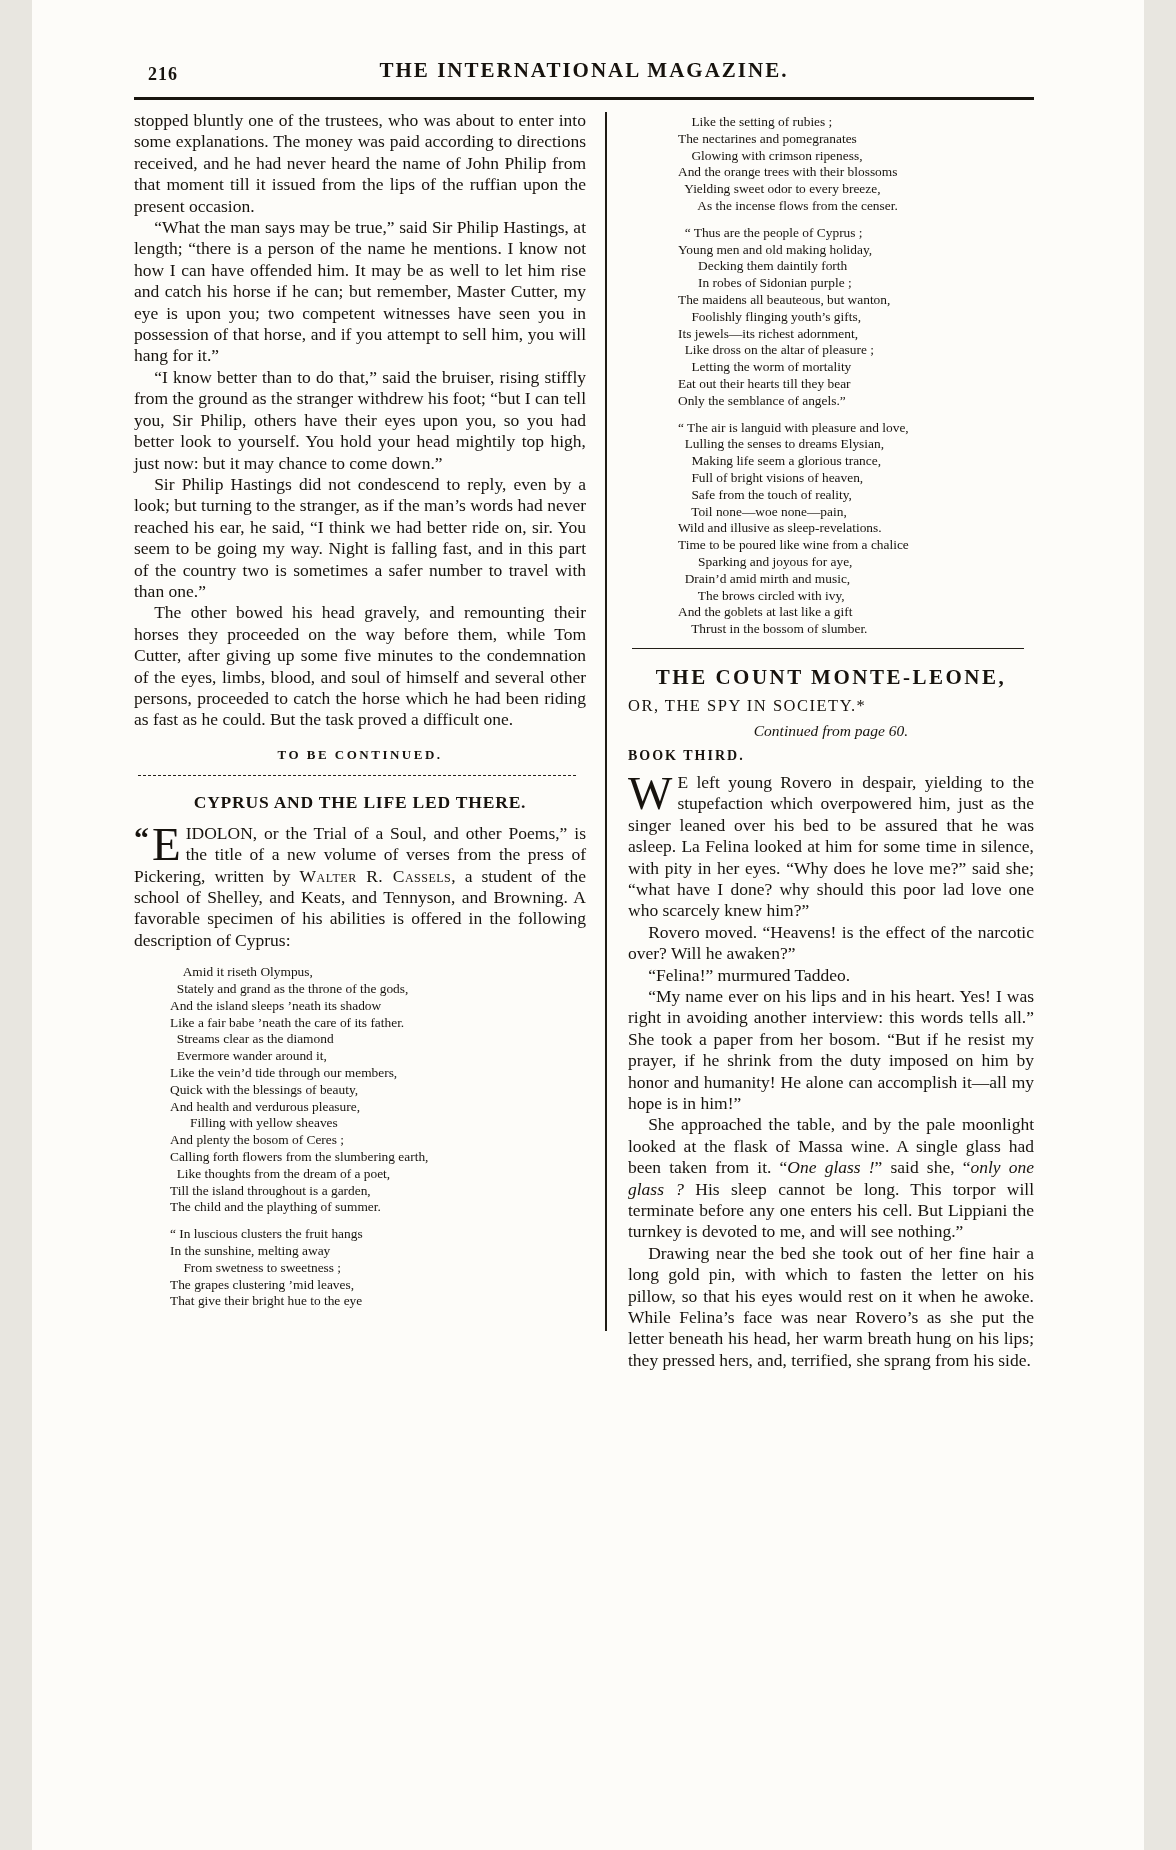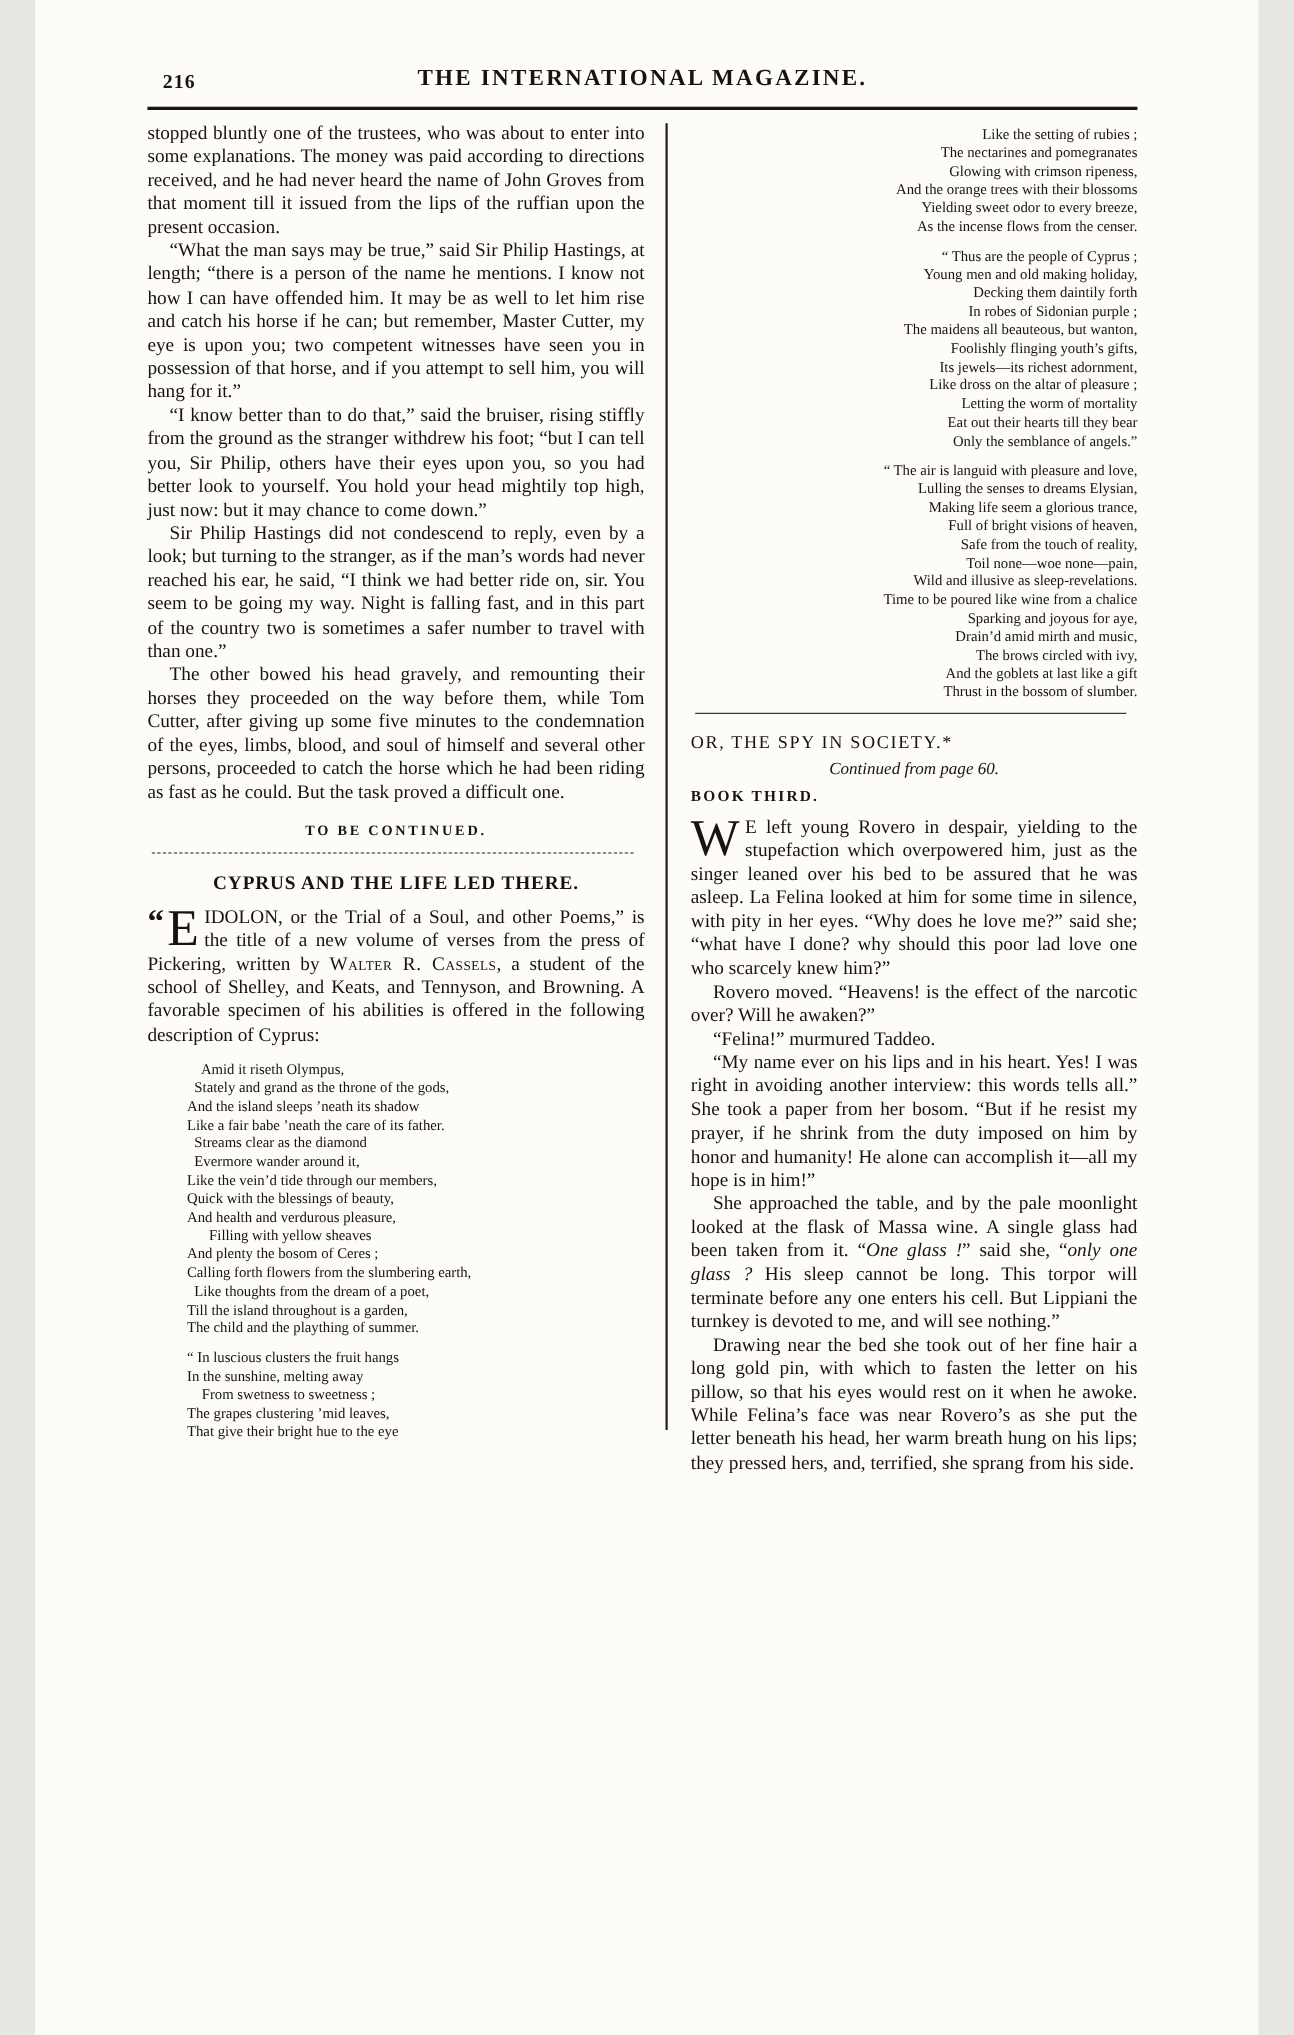--- a/index.html
+++ b/index.html
@@ -73,21 +73,21 @@
 
   
   .poem { margin-top: 13px; }
   .stanza {
     white-space: pre;
     font-size: 13.4px;
     line-height: 16.8px;
     margin: 0 0 10px 36px;
   }
   .col-right .stanza { margin-left: 50px; }
-  .col-right .poem { margin-top: 4px; text-align: right; }
+  .col-right .poem { margin-top: 4px; }
 
   
   .novel-head { margin: 2px 0 8px; }
   .novel-title {
     margin: 0; text-align: center;
     font-size: 21px; font-weight: bold; letter-spacing: 2.5px;
   }
   .novel-sub {
     margin: 6px 0 0; text-align: left;
     font-size: 16.5px; font-weight: normal; letter-spacing: 1.5px;
@@ -123,21 +123,21 @@
 
     <header class="masthead">
       <span class="pagenum">216</span>
       <h1 class="mag-title">THE INTERNATIONAL MAGAZINE.</h1>
     </header>
     <div class="head-rule"></div>
 
     <div class="columns">
 
       <div class="col-left">
-        <p class="body-p no-indent">stopped bluntly one of the trustees, who was about to enter into some explanations. The money was paid according to directions received, and he had never heard the name of John Groves from that moment till it issued from the lips of the ruffian upon the present occasion.</p>
+        <p class="body-p no-indent">stopped bluntly one of the trustees, who was about to enter into some explanations. The money was paid according to directions received, and he had never heard the name of John Philip from that moment till it issued from the lips of the ruffian upon the present occasion.</p>
         <p class="body-p">“What the man says may be true,” said Sir Philip Hastings, at length; “there is a person of the name he mentions. I know not how I can have offended him. It may be as well to let him rise and catch his horse if he can; but remember, Master Cutter, my eye is upon you; two competent witnesses have seen you in possession of that horse, and if you attempt to sell him, you will hang for it.”</p>
         <p class="body-p">“I know better than to do that,” said the bruiser, rising stiffly from the ground as the stranger withdrew his foot; “but I can tell you, Sir Philip, others have their eyes upon you, so you had better look to yourself. You hold your head mightily top high, just now: but it may chance to come down.”</p>
         <p class="body-p">Sir Philip Hastings did not condescend to reply, even by a look; but turning to the stranger, as if the man’s words had never reached his ear, he said, “I think we had better ride on, sir. You seem to be going my way. Night is falling fast, and in this part of the country two is sometimes a safer number to travel with than one.”</p>
         <p class="body-p">The other bowed his head gravely, and remounting their horses they proceeded on the way before them, while Tom Cutter, after giving up some five minutes to the condemnation of the eyes, limbs, blood, and soul of himself and several other persons, proceeded to catch the horse which he had been riding as fast as he could. But the task proved a difficult one.</p>
 
         <div class="continued">TO BE CONTINUED.</div>
 
         <hr class="section-rule dashy">
 
         <h2 class="article-title">CYPRUS AND THE LIFE LED THERE.</h2>
@@ -201,20 +201,21 @@
       Sparking and joyous for aye,
   Drain’d amid mirth and music,
       The brows circled with ivy,
 And the goblets at last like a gift
     Thrust in the bossom of slumber.</div>
         </div>
 
         <hr class="section-rule">
 
         <div class="novel-head">
+          <h2 class="novel-title">THE COUNT MONTE-LEONE,</h2>
           <h3 class="novel-sub">OR, THE SPY IN SOCIETY.*</h3>
           <div class="novel-continued">Continued from page 60.</div>
           <div class="novel-book">BOOK THIRD.</div>
         </div>
 
         <p class="body-p has-drop"><span class="dropcap">W</span><span>E left young Rovero in despair, yielding to the stupefaction which overpowered him, just as the singer leaned over his bed to be assured that he was asleep. La Felina looked at him for some time in silence, with pity in her eyes. “Why does he love me?” said she; “what have I done? why should this poor lad love one who scarcely knew him?”</span></p>
         <p class="body-p">Rovero moved. “Heavens! is the effect of the narcotic over? Will he awaken?”</p>
         <p class="body-p">“Felina!” murmured Taddeo.</p>
         <p class="body-p">“My name ever on his lips and in his heart. Yes! I was right in avoiding another interview: this words tells all.” She took a paper from her bosom. “But if he resist my prayer, if he shrink from the duty imposed on him by honor and humanity! He alone can accomplish it—all my hope is in him!”</p>
 

